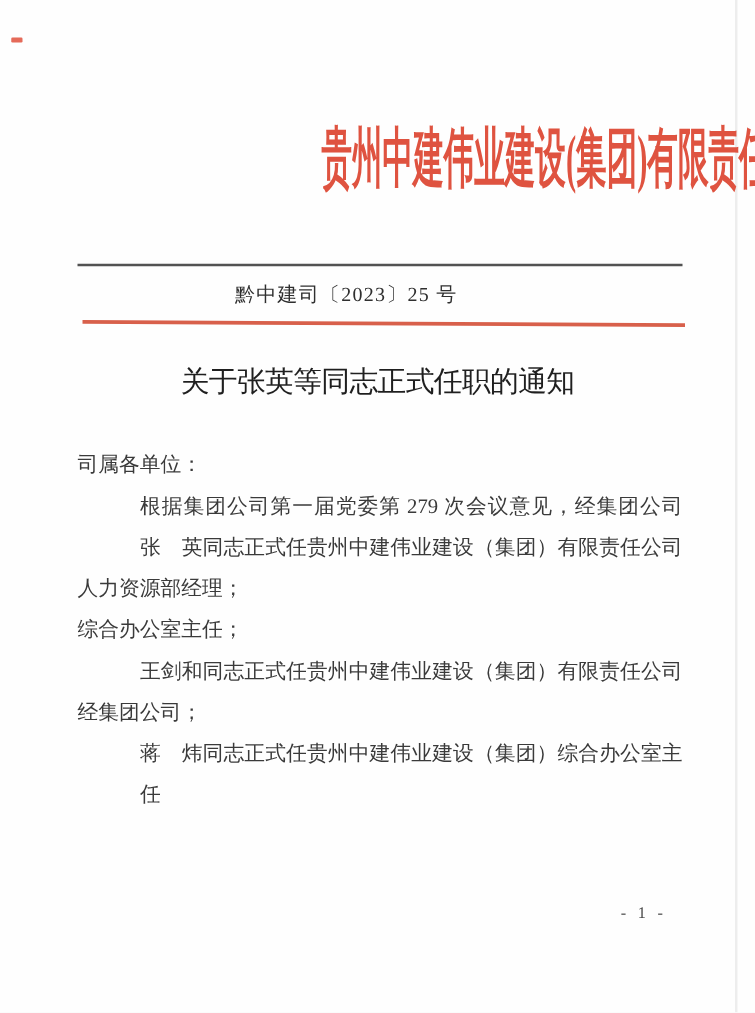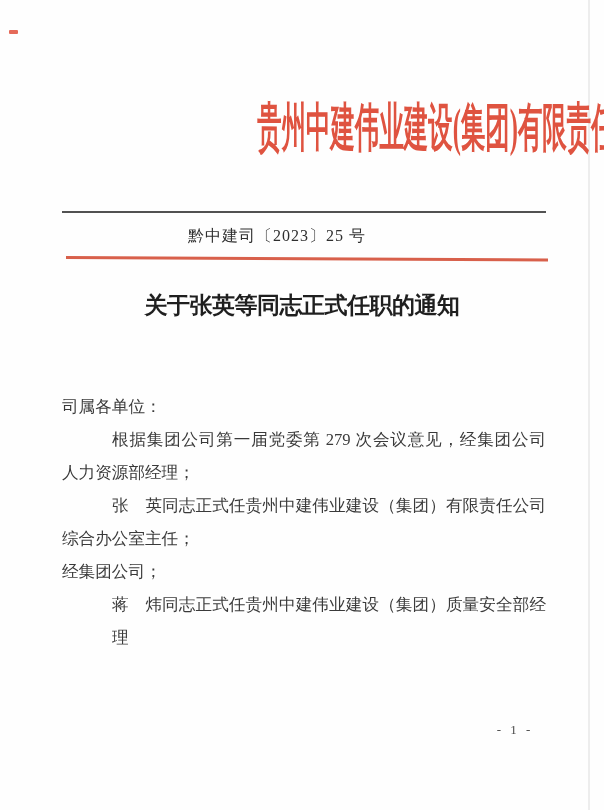--- a/index.html
+++ b/index.html
@@ -45,28 +45,27 @@
     background:var(--divider_dark,#3f3f3f);opacity:.9;
   }
   .rule-red{
     position:absolute;top:256px;left:66px;width:482px;height:2.5px;
     background:var(--divider_red,#d8604b);
     transform:rotate(0.3deg);transform-origin:left center;
   }
   .notice-title{
     position:absolute;top:290px;left:0;width:604px;
     text-align:center;
-    font-size:23px;font-weight:bold;color:#1f1f1f;
+    font-size:23px;font-weight:normal;color:#1f1f1f;
     letter-spacing:-0.5px;
   }
   .body-text{
     position:absolute;top:355px;left:62px;width:484px;
     color:var(--body_text,#3a3a3a);
     font-size:16.6px;
-    margin-top:35px;
   }
   .bline{
     height:33px;line-height:33px;
     white-space:nowrap;
   }
   .bline.fill{
     white-space:normal;
     padding-left:50px;
     text-align:justify;
     text-align-last:justify;
@@ -95,22 +94,23 @@
 
   <div class="doc-number">黔中建司〔2023〕25 号</div>
 
   <div class="rule-red"></div>
 
   <div class="notice-title">关于张英等同志正式任职的通知</div>
 
   <div class="body-text">
     <div class="bline">司属各单位：</div>
     <div class="bline fill">根据集团公司第一届党委第 279 次会议意见，经集团公司</div>
+    <div class="bline fill">张　英同志正式任贵州中建伟业建设（集团）有限责任公司</div>
     <div class="bline">人力资源部经理；</div>
-    <div class="bline fill">张　英同志正式任贵州中建伟业建设（集团）有限责任公司</div>
     <div class="bline">综合办公室主任；</div>
+    <div class="bline fill">王剑和同志正式任贵州中建伟业建设（集团）有限责任公司</div>
     <div class="bline">经集团公司；</div>
-    <div class="bline fill">蒋　炜同志正式任贵州中建伟业建设（集团）质量安全部经理</div>
+    <div class="bline fill">蒋　炜同志正式任贵州中建伟业建设（集团）综合办公室主任</div>
   </div>
 
   <div class="page-number">- 1 -</div>
 
 </div>
 
 </body></html>

